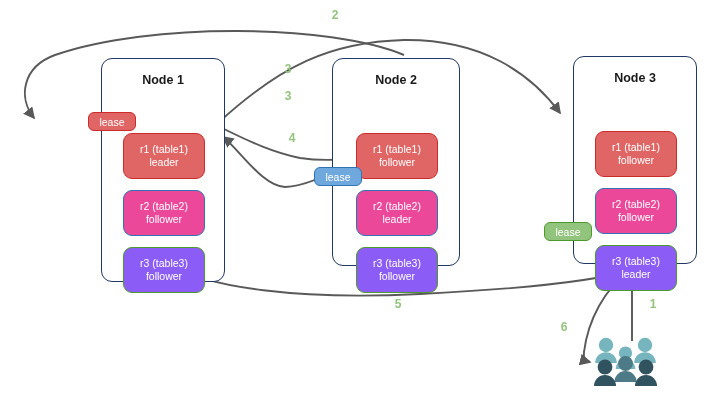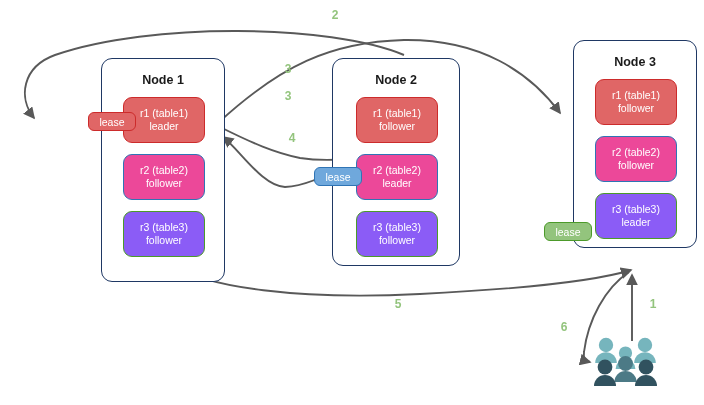--- a/index.html
+++ b/index.html
@@ -4,21 +4,21 @@
 <style>
   html,body{margin:0;padding:0;background:#ffffff;}
   body{width:704px;height:405px;overflow:hidden;font-family:"Liberation Sans",sans-serif;}
   #stage{position:relative;width:704px;height:405px;background:#fff;}
   svg#wires{position:absolute;left:0;top:0;width:704px;height:405px;pointer-events:none;}
 
   .node-box{position:absolute;border:1.6px solid #1F3864;border-radius:11px;background:#ffffff;box-sizing:border-box;}
   .node-title{position:absolute;left:0;right:0;text-align:center;font-size:12.5px;font-weight:bold;color:#1a1a1a;}
 
   .rep{position:absolute;border-radius:9px;box-sizing:border-box;display:flex;flex-direction:column;align-items:center;justify-content:center;
-       color:#ffffff;font-size:10.5px;line-height:13px;text-align:center;}
+       color:#ffffff;font-size:10.5px;line-height:13px;text-align:center;margin-top:36px;}
   .rep .l1,.rep .l2{display:block;white-space:nowrap;}
   .rep.red{background:#E06666;border:1.5px solid #CC2B2B;}
   .rep.blue{background:#ec4899;border:1.5px solid #2F74B5;}
   .rep.green{background:#8b5cf6;border:1.5px solid #4C9A2A;}
 
   .lease{position:absolute;border-radius:6px;box-sizing:border-box;display:flex;align-items:center;justify-content:center;
          color:#ffffff;font-size:10.5px;height:19px;margin-left:36px;}
   .lease.red{background:#E06666;border:1.5px solid #CC2B2B;}
   .lease.blue{background:#6FA8DC;border:1.5px solid #2F74B5;}
   .lease.green{background:#93C47D;border:1.5px solid #4C9A2A;}
@@ -79,21 +79,21 @@
     <div class="rep blue" style="left:23px;top:95px;width:82px;height:46px;">
       <span class="l1">r2 (table2)</span>
       <span class="l2">leader</span>
     </div>
     <div class="rep green" style="left:23px;top:152px;width:82px;height:46px;">
       <span class="l1">r3 (table3)</span>
       <span class="l2">follower</span>
     </div>
   </div>
 
-  <div class="node-box" style="left:573px;top:40px;width:124px;height:208px;">
+  <div class="node-box" style="left:573px;top:56px;width:124px;height:208px;">
     <div class="node-title" style="top:14px;">Node 3</div>
     <div class="rep red" style="left:21px;top:38px;width:82px;height:46px;">
       <span class="l1">r1 (table1)</span>
       <span class="l2">follower</span>
     </div>
     <div class="rep blue" style="left:21px;top:95px;width:82px;height:46px;">
       <span class="l1">r2 (table2)</span>
       <span class="l2">follower</span>
     </div>
     <div class="rep green" style="left:21px;top:152px;width:82px;height:46px;">

